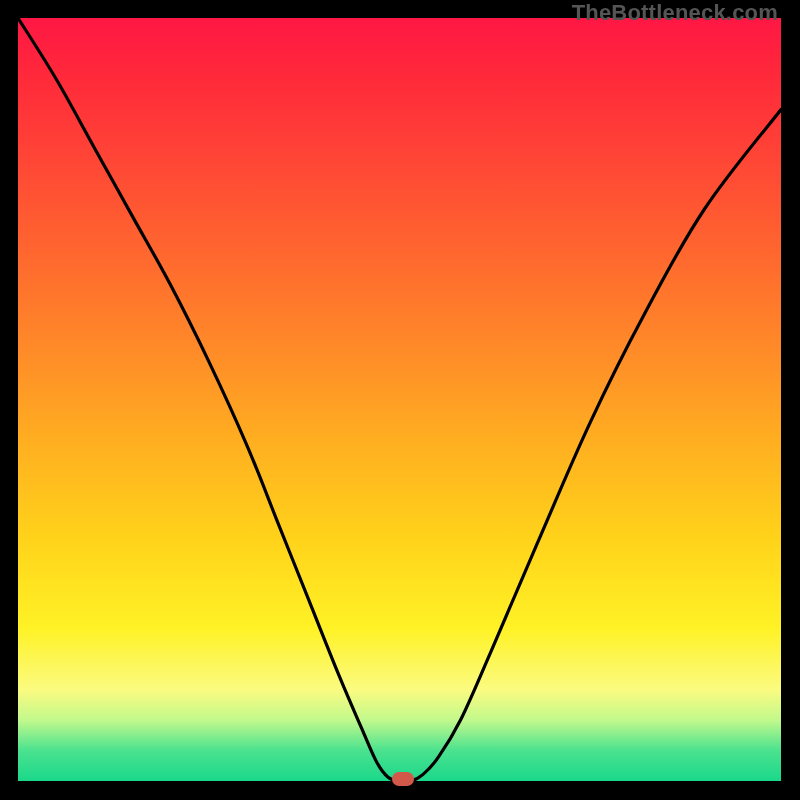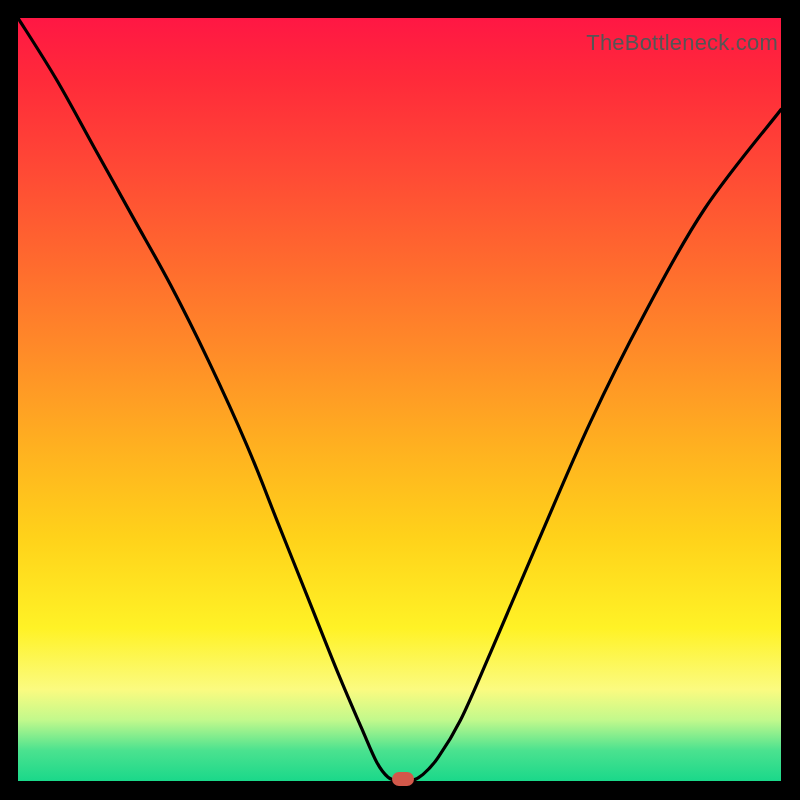--- a/index.html
+++ b/index.html
@@ -36,25 +36,24 @@
       #4be28f 96%,
       #1ad88a 100%
     );
   }
   .watermark {
     position: absolute;
     top: 0px;
     right: 22px;
     font-family: Arial, Helvetica, sans-serif;
     font-size: 22px;
-    font-weight: 400;
+    font-weight: 700;
     color: #555;
     letter-spacing: 0.2px;
     user-select: none;
-    margin-top: 30px;
   }
   svg.curve {
     position: absolute;
     left: 0;
     top: 0;
     width: 763px;
     height: 763px;
   }
   .marker {
     position: absolute;

